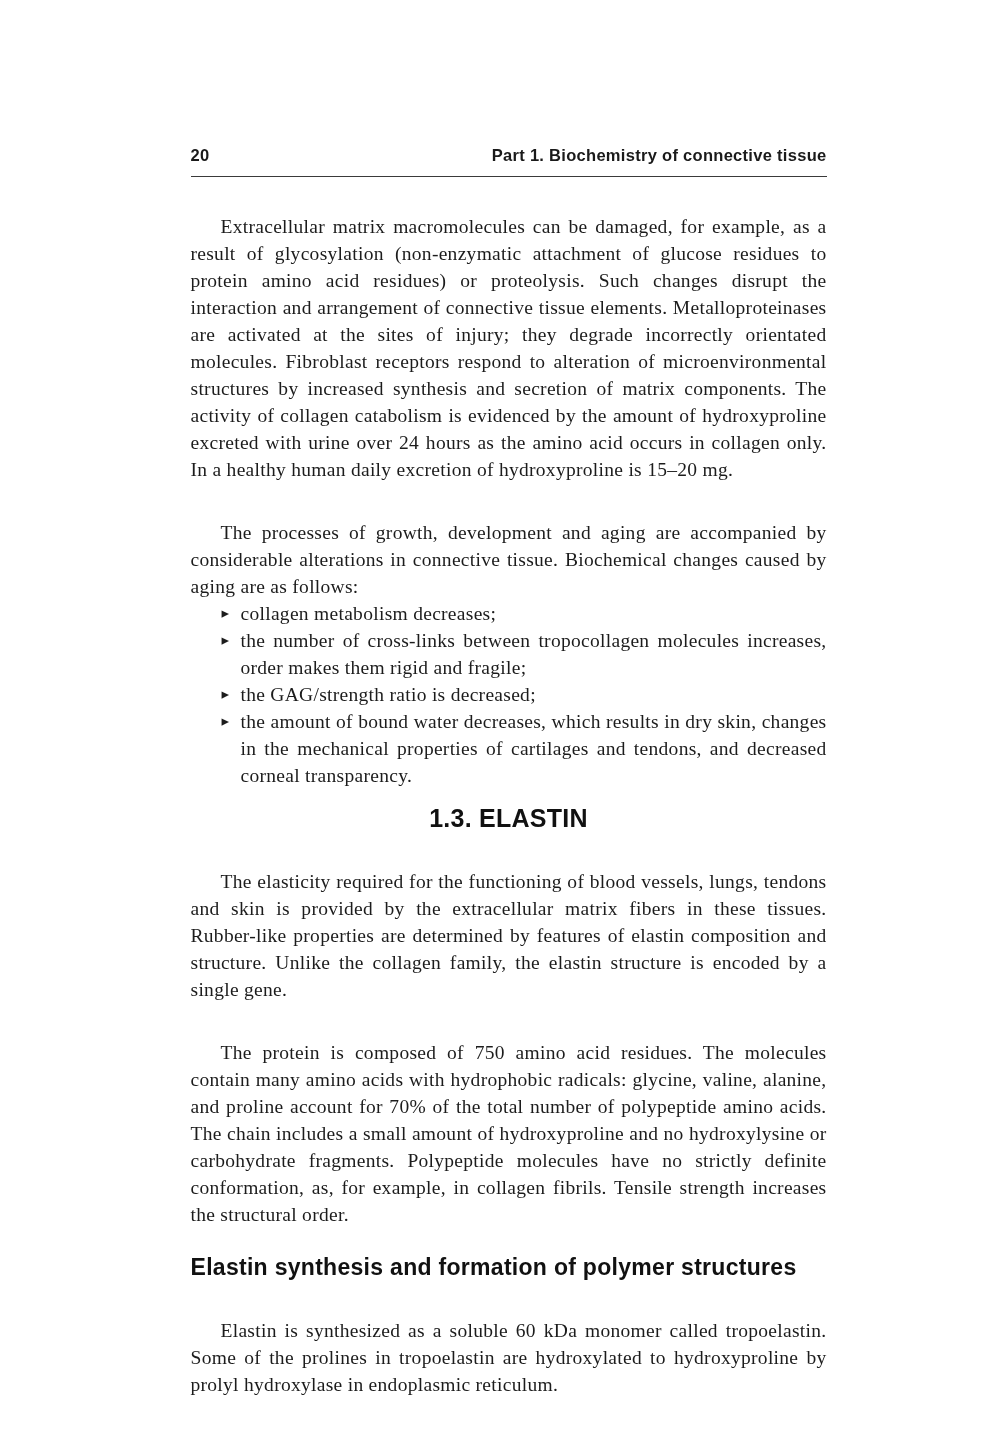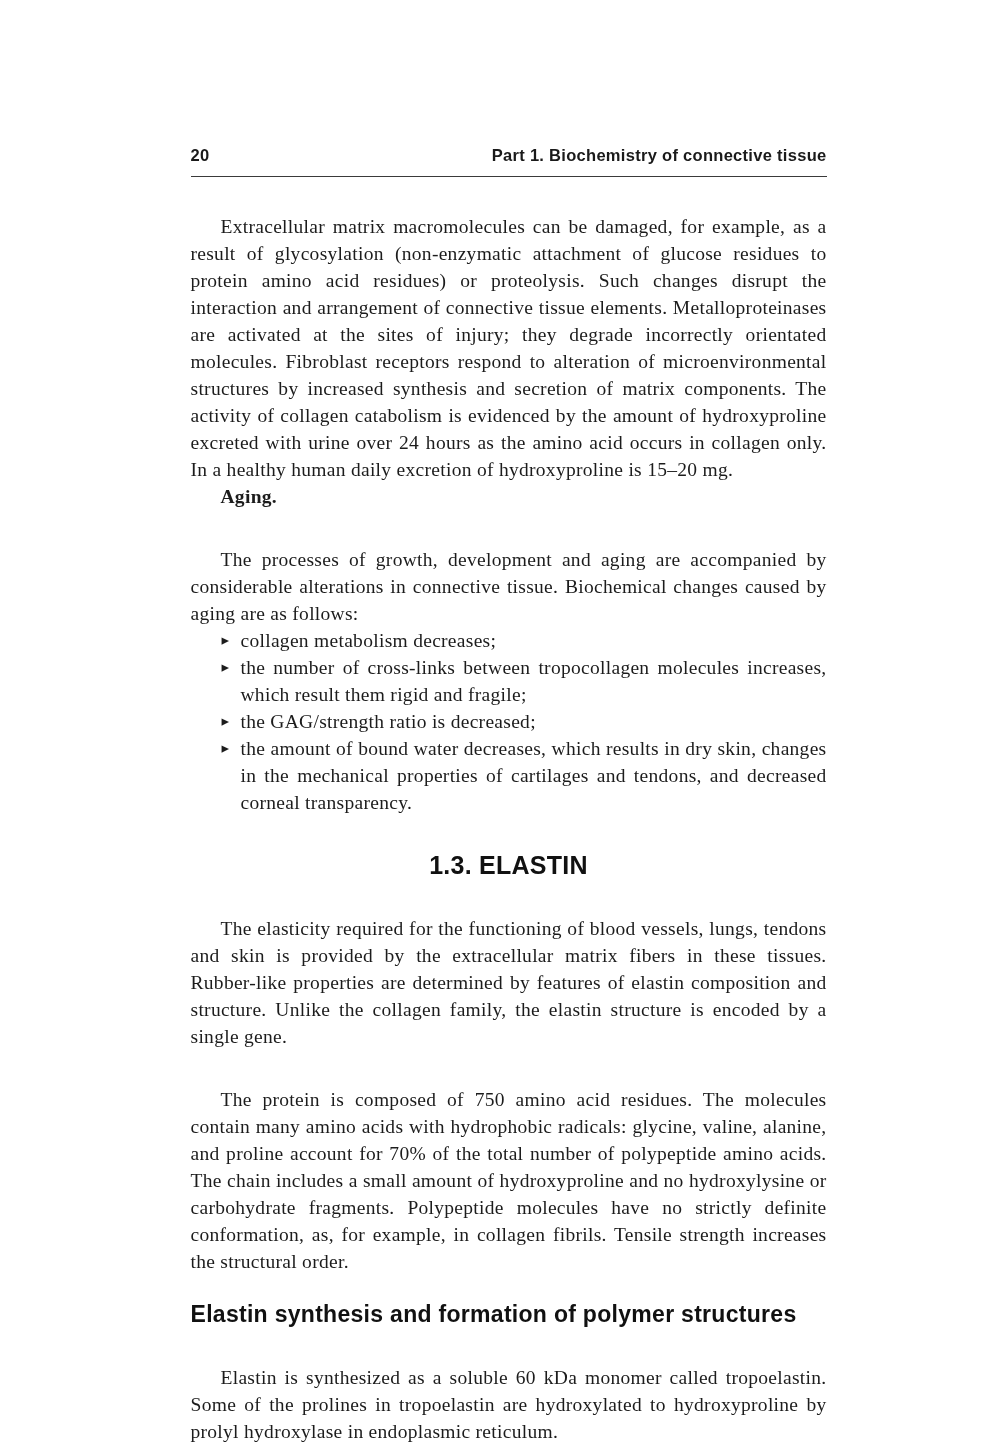--- a/index.html
+++ b/index.html
@@ -58,21 +58,21 @@
   .bullet-text {
     flex: 1;
     text-align: justify;
   }
   h2.section-heading {
     font-family: "Liberation Sans", "DejaVu Sans", sans-serif;
     font-weight: 700;
     font-size: 25px;
     text-align: center;
     letter-spacing: 0.01em;
-    margin-top: 36px;
+    margin-top: 16px;
     margin-bottom: 24px;
     color: #111;
   }
   h3.subsection-heading {
     font-family: "Liberation Sans", "DejaVu Sans", sans-serif;
     font-weight: 700;
     font-size: 23px;
     text-align: left;
     margin-top: 26px;
     margin-bottom: 24px;
@@ -84,32 +84,31 @@
 
 <div class="page">
 
   <div class="page-header">
     <span class="page-number">20</span>
     <span class="running-title">Part 1. Biochemistry of connective tissue</span>
   </div>
 
   <p class="body-para">Extracellular matrix macromolecules can be damaged, for example, as a result of glycosylation (non-enzymatic attachment of glucose residues to protein amino acid residues) or proteolysis. Such changes disrupt the interaction and arrangement of connective tissue elements. Metalloproteinases are activated at the sites of injury; they degrade incorrectly orientated molecules. Fibroblast receptors respond to alteration of microenvironmental structures by increased synthesis and secretion of matrix components. The activity of collagen catabolism is evidenced by the amount of hydroxyproline excreted with urine over 24 hours as the amino acid occurs in collagen only. In a healthy human daily excretion of hydroxyproline is 15–20 mg.</p>
 
-  <p class="bold-lead">Aging.</p>
 
   <p class="body-para">The processes of growth, development and aging are accompanied by considerable alterations in connective tissue. Biochemical changes caused by aging are as follows:</p>
 
   <ul class="bullet-list">
     <li class="bullet-item">
       <span class="bullet-marker">▸</span>
       <span class="bullet-text">collagen metabolism decreases;</span>
     </li>
     <li class="bullet-item">
       <span class="bullet-marker">▸</span>
-      <span class="bullet-text">the number of cross-links between tropocollagen molecules increases, which result them rigid and fragile;</span>
+      <span class="bullet-text">the number of cross-links between tropocollagen molecules increases, order makes them rigid and fragile;</span>
     </li>
     <li class="bullet-item">
       <span class="bullet-marker">▸</span>
       <span class="bullet-text">the GAG/strength ratio is decreased;</span>
     </li>
     <li class="bullet-item">
       <span class="bullet-marker">▸</span>
       <span class="bullet-text">the amount of bound water decreases, which results in dry skin, changes in the mechanical properties of cartilages and tendons, and decreased corneal transparency.</span>
     </li>
   </ul>

